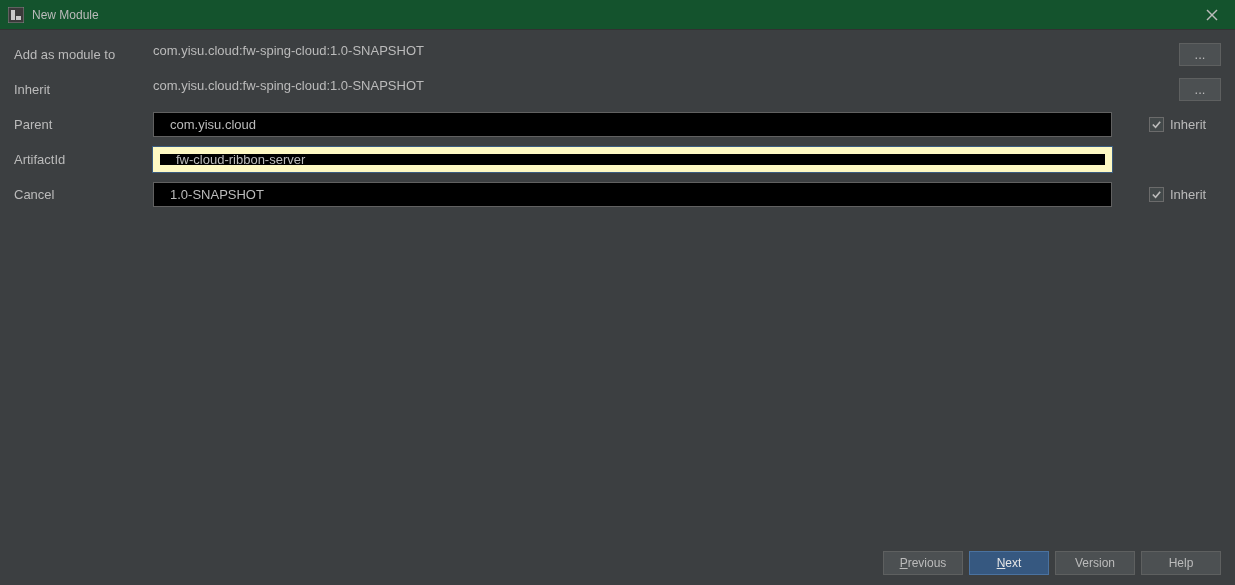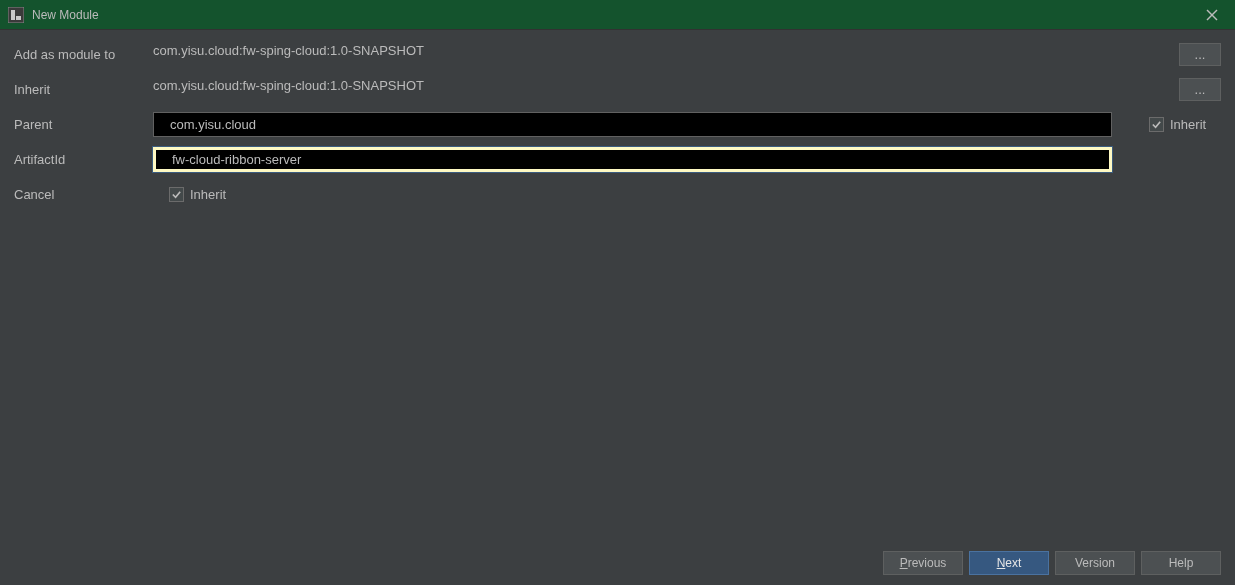--- a/index.html
+++ b/index.html
@@ -71,21 +71,21 @@
   flex: 1;
   background: #000000;
   border: 1px solid #616161;
   color: #bbbbbb;
   font-size: 13px;
   height: 25px;
   padding: 0 16px;
   outline: none;
 }
 .text-input.focused {
-  border: 3px solid #fef9c3;
+  border: 7px solid #fef9c3;
   box-shadow: 0 0 0 1px #3b5c7f;
 }
 .btn-ellipsis {
   width: 42px;
   height: 23px;
   background: #4c5052;
   border: 1px solid #5e6060;
   color: #bbbbbb;
   margin-left: 44px;
   font-size: 13px;
@@ -201,20 +201,23 @@
   <div class="row">
     <div class="label">ArtifactId</div>
     <div class="valuewrap">
       <input class="text-input focused" type="text" value="fw-cloud-ribbon-server" style="">
     </div>
     <div class="inherit-box"></div>
   </div>
 
   <div class="row">
     <div class="label">Cancel</div>
+    <div class="valuewrap">
+      <input class="text-input" type="text" value="1.0-SNAPSHOT" style="">
+    </div>
     <div class="inherit-box">
       <span class="checkbox">
         <svg viewBox="0 0 12 12">
             <polyline points="2,6 5,9 10,3" fill="none" stroke="#bbbbbb" stroke-width="1.8"></polyline>
           </svg>
       </span>
       <span class="inherit-label">Inherit</span>
     </div>
   </div>
 

